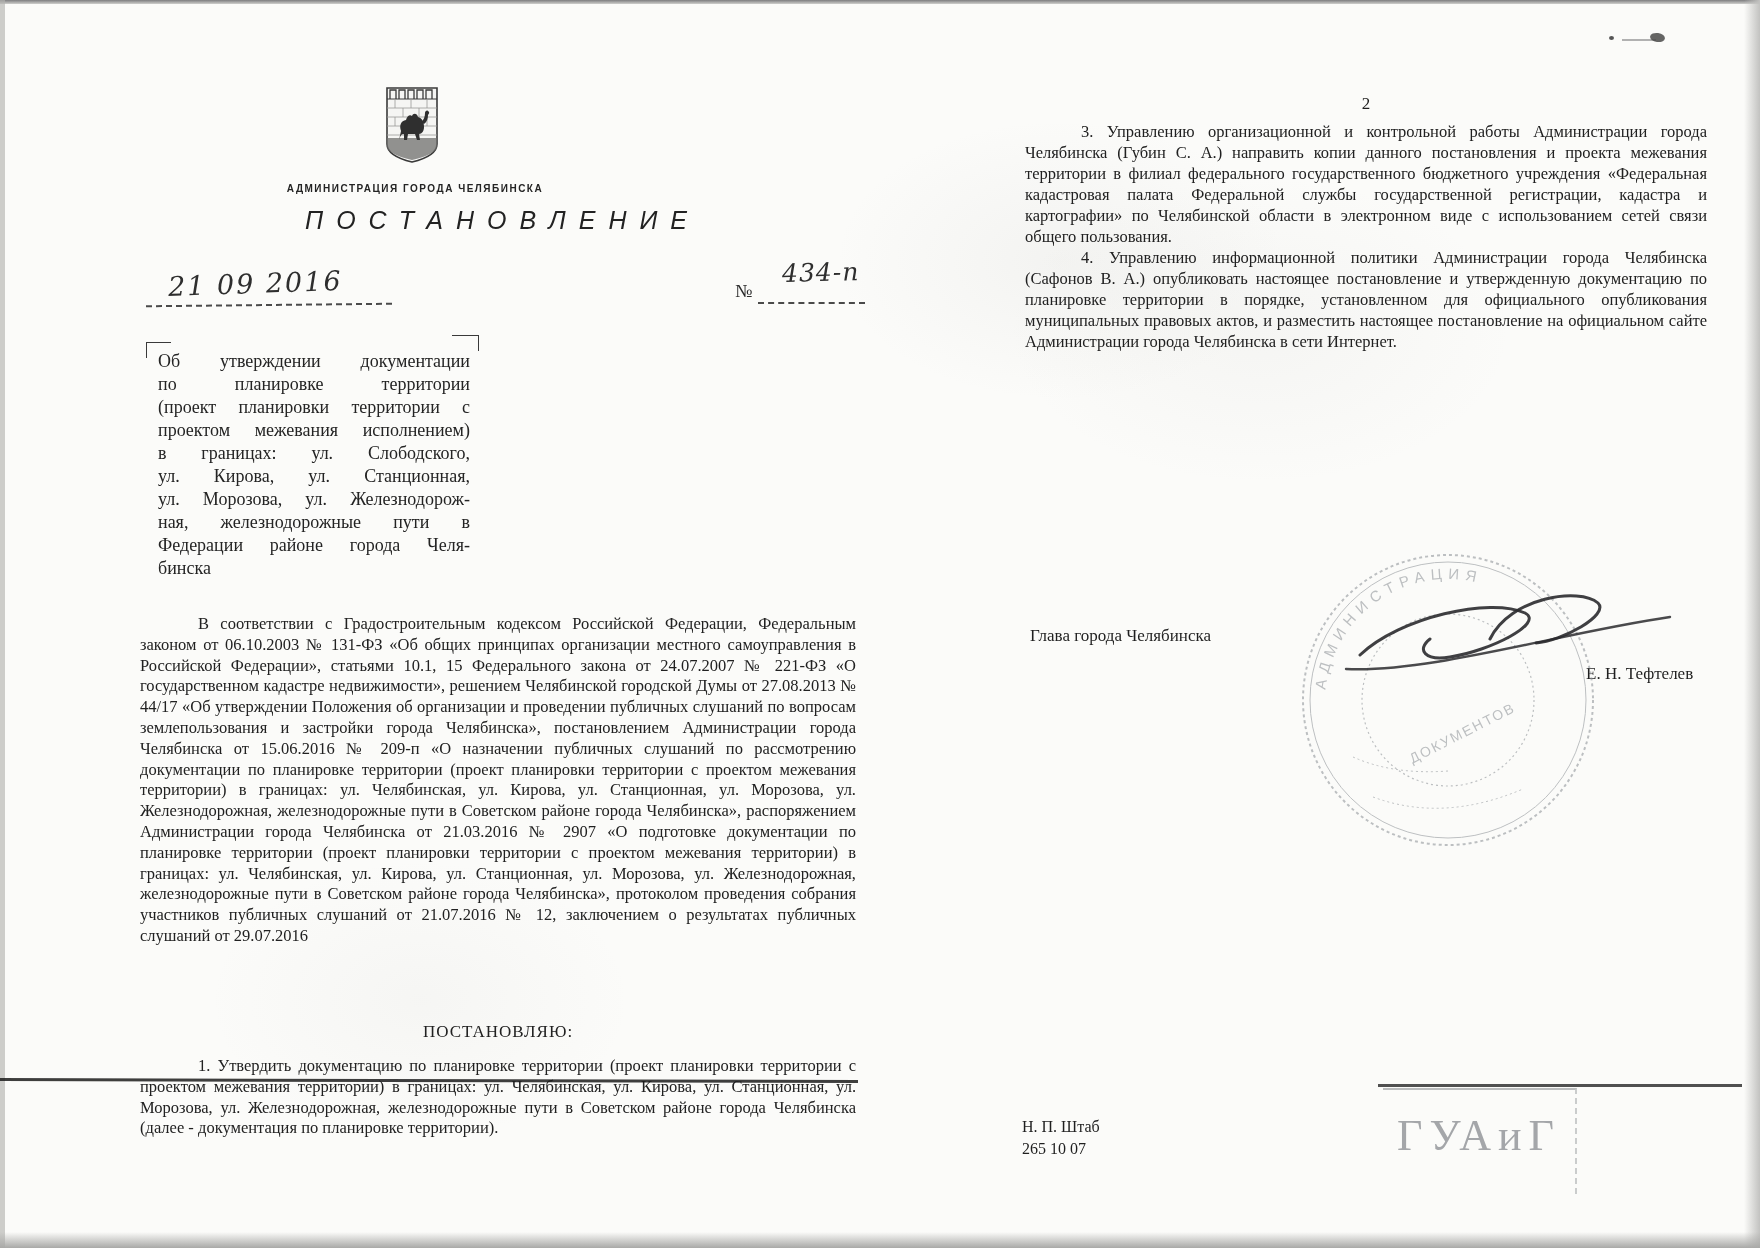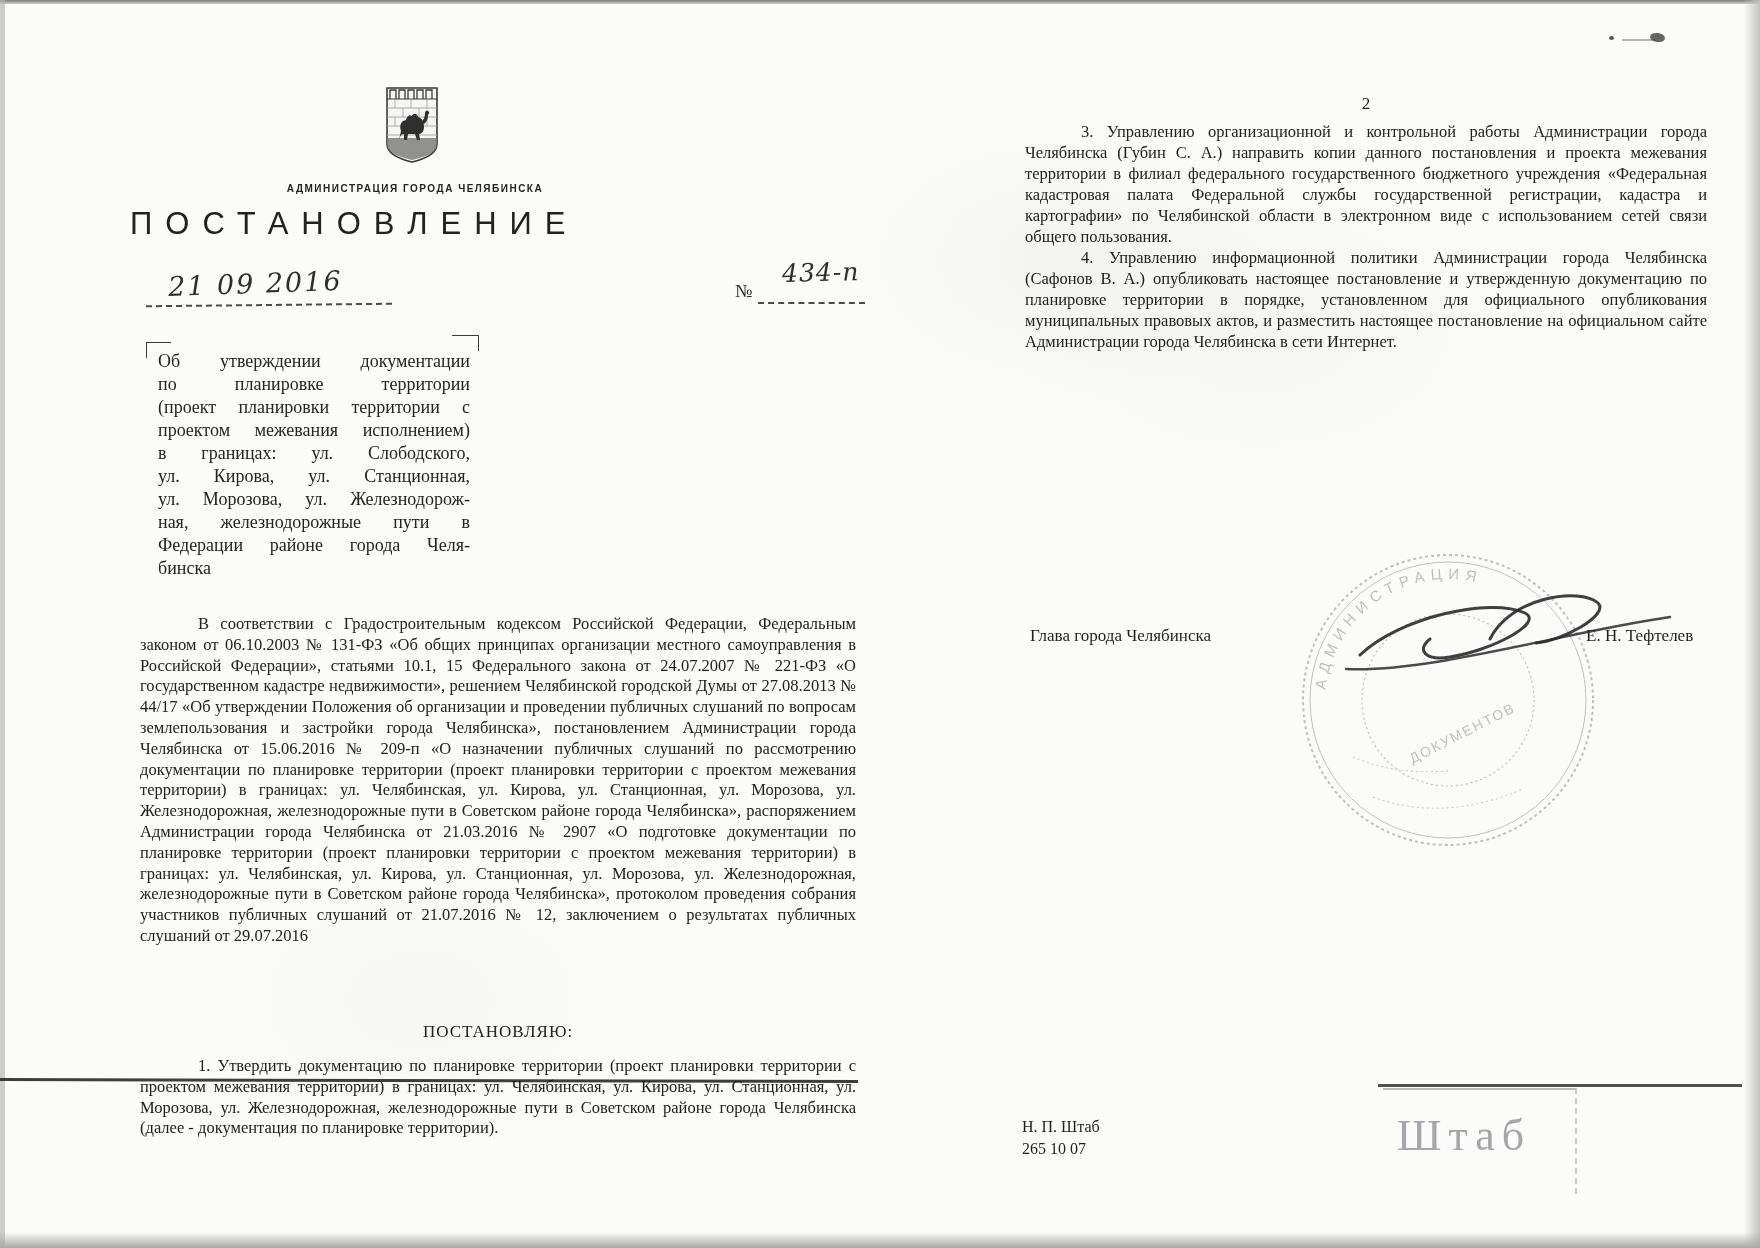--- a/index.html
+++ b/index.html
@@ -15,22 +15,22 @@
   .abs{position:absolute;}
   
   .edge-top{left:0;top:0;width:1760px;height:4px;background:linear-gradient(#7d7d7f,#cfcfcd);}
   .edge-left{left:0;top:0;width:5px;height:1248px;background:#b3b3b1;opacity:.65;}
   .edge-right{left:1744px;top:0;width:16px;height:1248px;background:linear-gradient(to right,rgba(200,200,198,0),#c2c2c0);}
   .edge-bottom{left:0;top:1232px;width:1760px;height:16px;background:linear-gradient(rgba(210,210,208,0),#a9a9a7);}
 
   
   .org-name{left:130px;top:183px;width:570px;text-align:center;
     font-family:"Liberation Sans",sans-serif;font-size:10px;font-weight:700;letter-spacing:1.5px;color:#242424;}
-  .doc-type{left:130px;top:206px;width:570px;text-align:left;
-    font-family:"Liberation Sans",sans-serif;font-size:31px;font-weight:400;letter-spacing:13px;color:#222;}
+  .doc-type{left:130px;top:206px;width:570px;text-align:right;
+    font-family:"Liberation Sans",sans-serif;font-size:25px;font-weight:400;letter-spacing:13px;color:#222;font-style:italic;}
 
   .hand{font-family:"DejaVu Serif",serif;font-style:italic;color:#2e2e2e;}
   .date-hand{left:168px;top:268px;font-size:27px;transform:rotate(-2deg);letter-spacing:2px;}
   .date-line{left:146px;top:304px;width:246px;border-bottom:2px dashed #4a4a4a;transform:rotate(-.6deg);}
   .num-sign{left:735px;top:281px;font-size:18px;color:#2a2a2a;}
   .num-hand{left:782px;top:258px;font-size:25px;transform:rotate(-1.5deg);letter-spacing:1px;}
   .num-line{left:758px;top:302px;width:107px;border-bottom:2px dashed #4a4a4a;}
 
   
   .bracket-tl{left:146px;top:342px;width:24px;height:15px;border-left:1.5px solid #3a3a3a;border-top:1.5px solid #3a3a3a;}
@@ -42,21 +42,21 @@
   .body-col-left{left:140px;width:716px;font-size:16.5px;line-height:20.8px;text-align:justify;color:#212121;}
   .intro{top:614px;text-indent:58px;}
   .resolve-heading{left:140px;top:1022px;width:716px;text-align:center;font-size:17px;letter-spacing:1px;color:#212121;}
   .item1{top:1056px;text-indent:58px;}
 
   
   .page-num{left:1025px;top:94px;width:682px;text-align:center;font-size:17px;}
   .body-col-right{left:1025px;top:121px;width:682px;font-size:16.5px;line-height:21px;text-align:justify;color:#212121;}
   .body-col-right p{margin:0;text-indent:56px;}
   .signer-title{left:1030px;top:626px;font-size:17px;}
-  .signer-name{left:1586px;top:626px;font-size:17px;}
+  .signer-name{left:1586px;top:664px;font-size:17px;}
   .executor{left:1022px;top:1116px;font-size:16px;line-height:22px;}
 
   
   .round-stamp{left:1293px;top:552px;width:310px;height:300px;opacity:.55;}
   .signature-svg{left:1340px;top:575px;width:340px;height:120px;}
 
   
   .corner-stamp{left:1383px;top:1088px;width:192px;height:104px;
     border-top:2px solid rgba(90,95,100,.40);border-right:2px dashed rgba(90,95,100,.30);}
   .corner-stamp span{display:block;margin:20px 0 0 14px;
@@ -155,21 +155,21 @@
       <path d="M150,64 C170,22 240,12 258,28 C270,40 222,66 196,68" fill="none" stroke="#2a2a2e" stroke-width="3" stroke-linecap="round" opacity=".9"></path>
       <path d="M6,94 C90,98 220,58 330,42" fill="none" stroke="#2a2a2e" stroke-width="2.4" stroke-linecap="round" opacity=".85"></path>
     </svg>
 
     <div class="abs executor">
       <div>Н. П. Штаб</div>
       <div>265 10 07</div>
     </div>
 
     <div class="abs corner-stamp">
-      <span>Штаб</span>
+      <span>ГУАиГ</span>
     </div>
   </div>
 
   <div class="abs crease-left"></div>
   <div class="abs crease-right"></div>
   <div class="abs smudge-dot"></div>
   <div class="abs smudge-dash"></div>
   <div class="abs smudge-blob"></div>
 
 </div>

